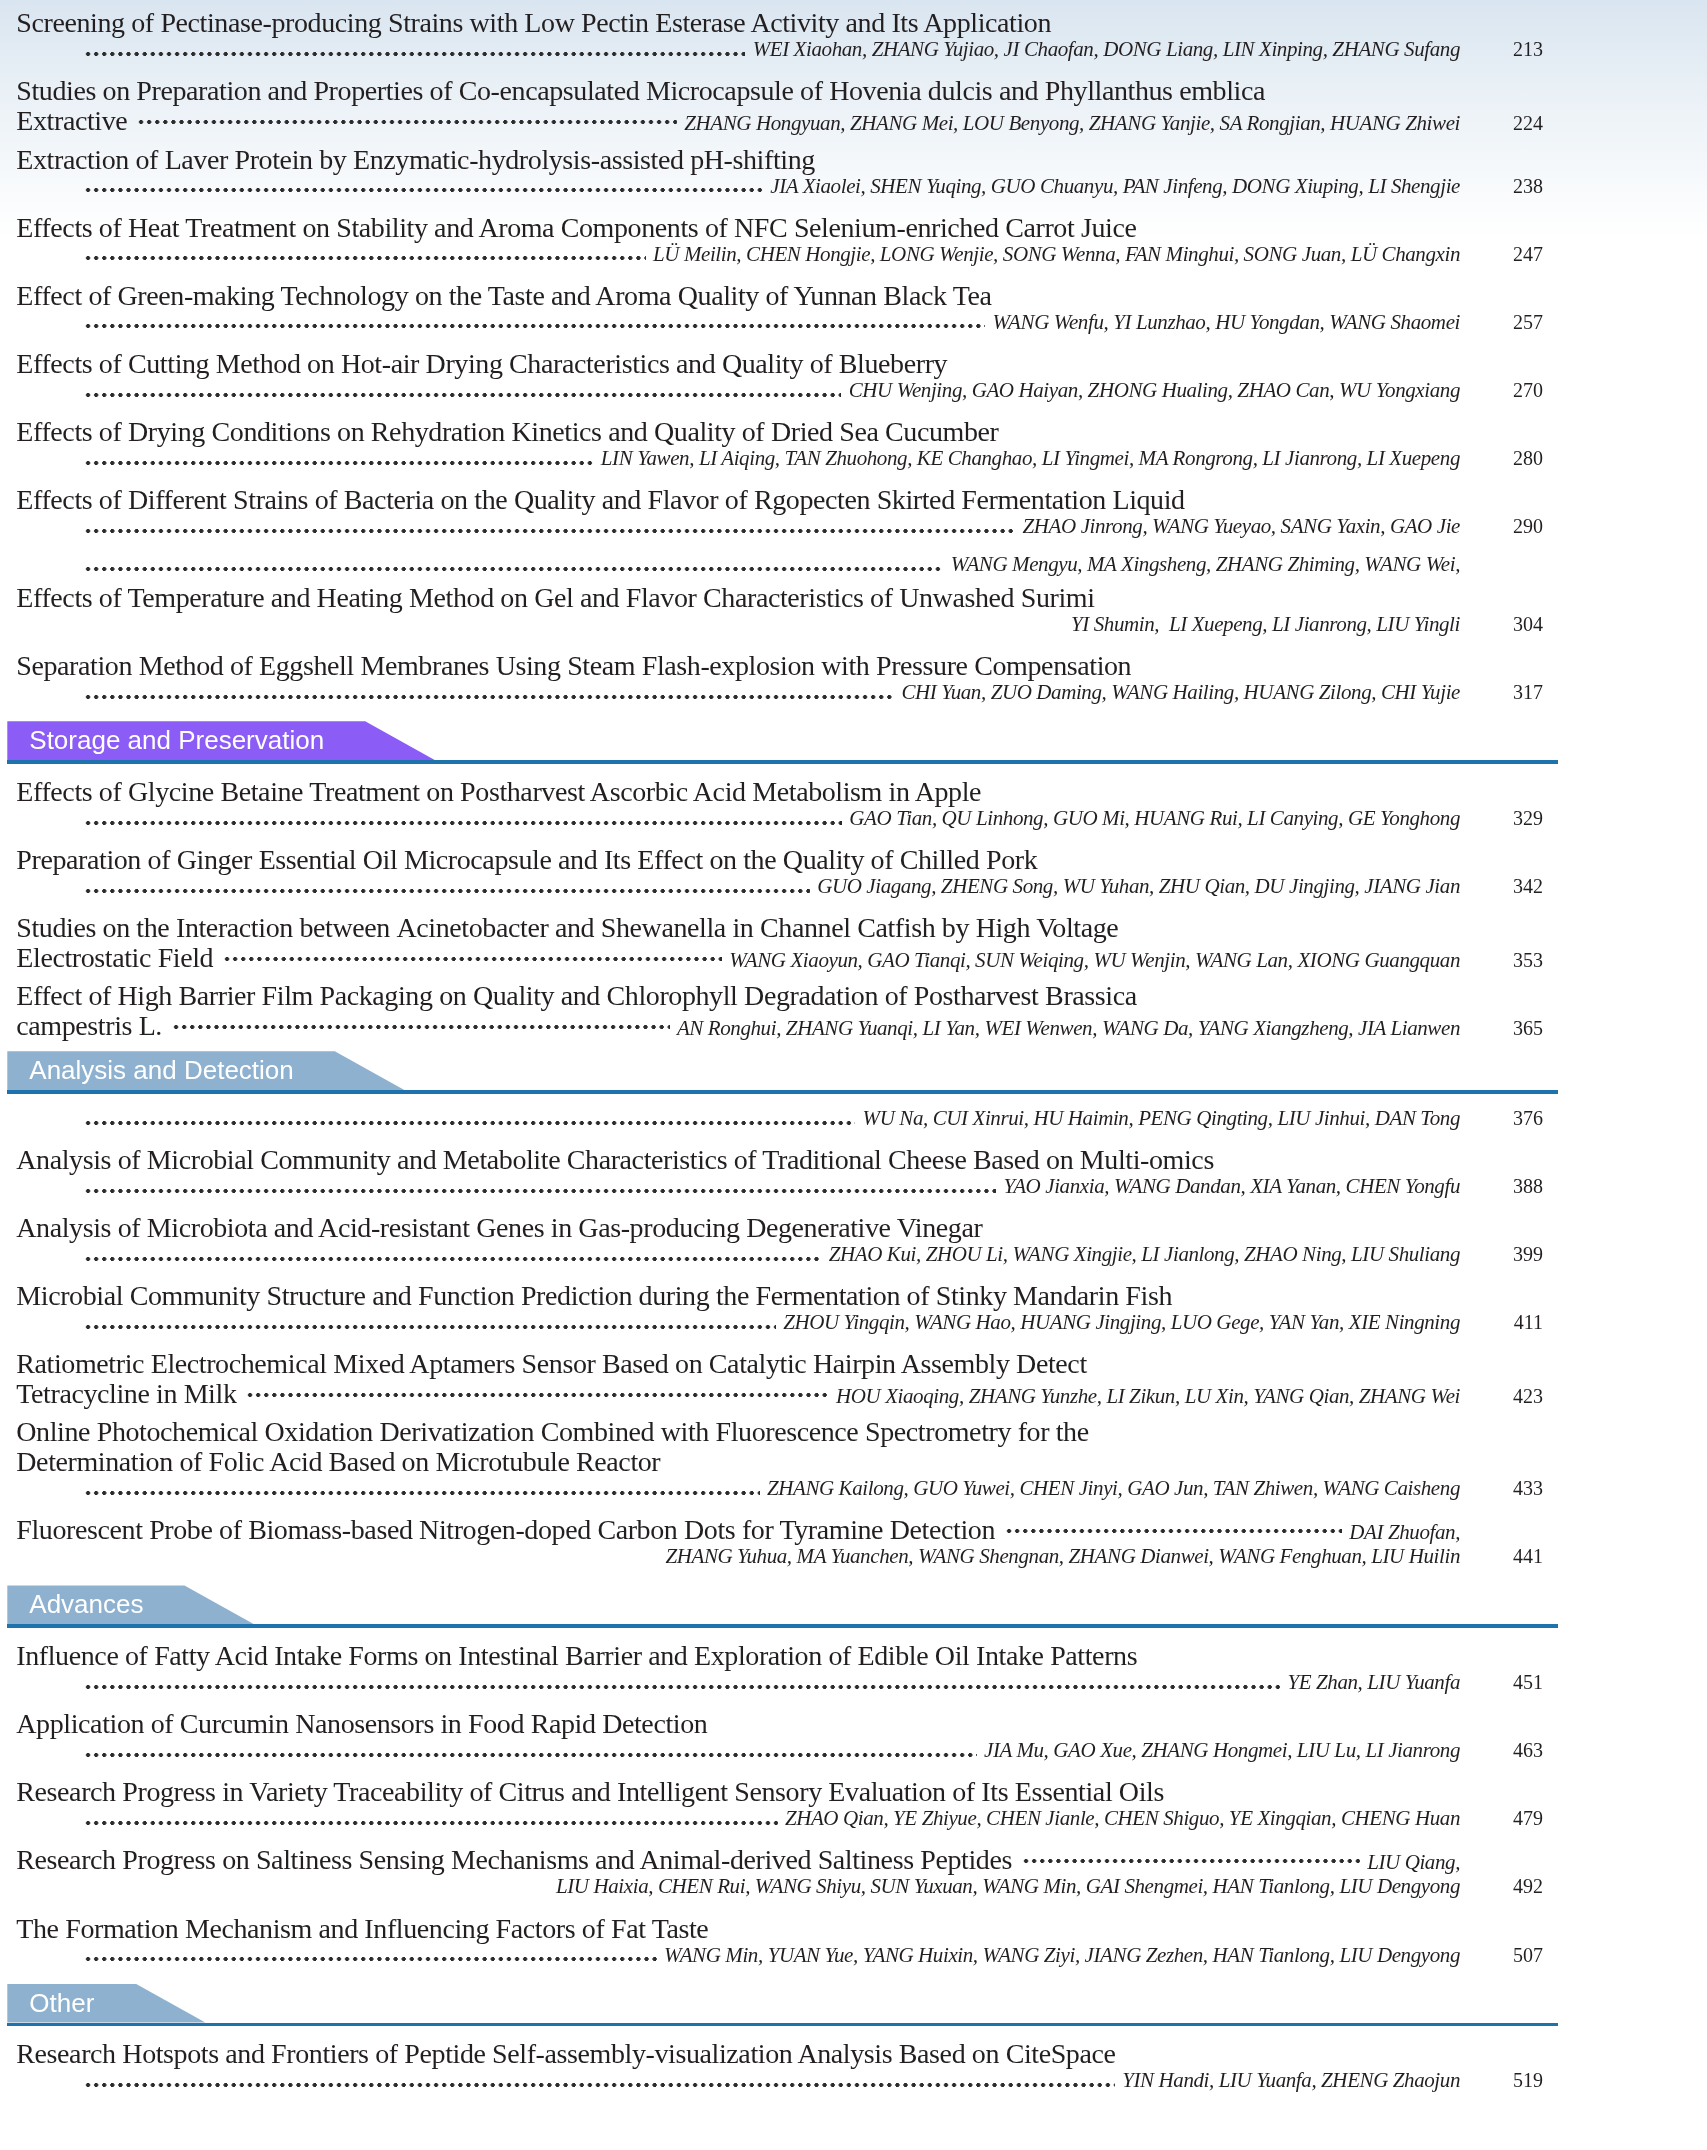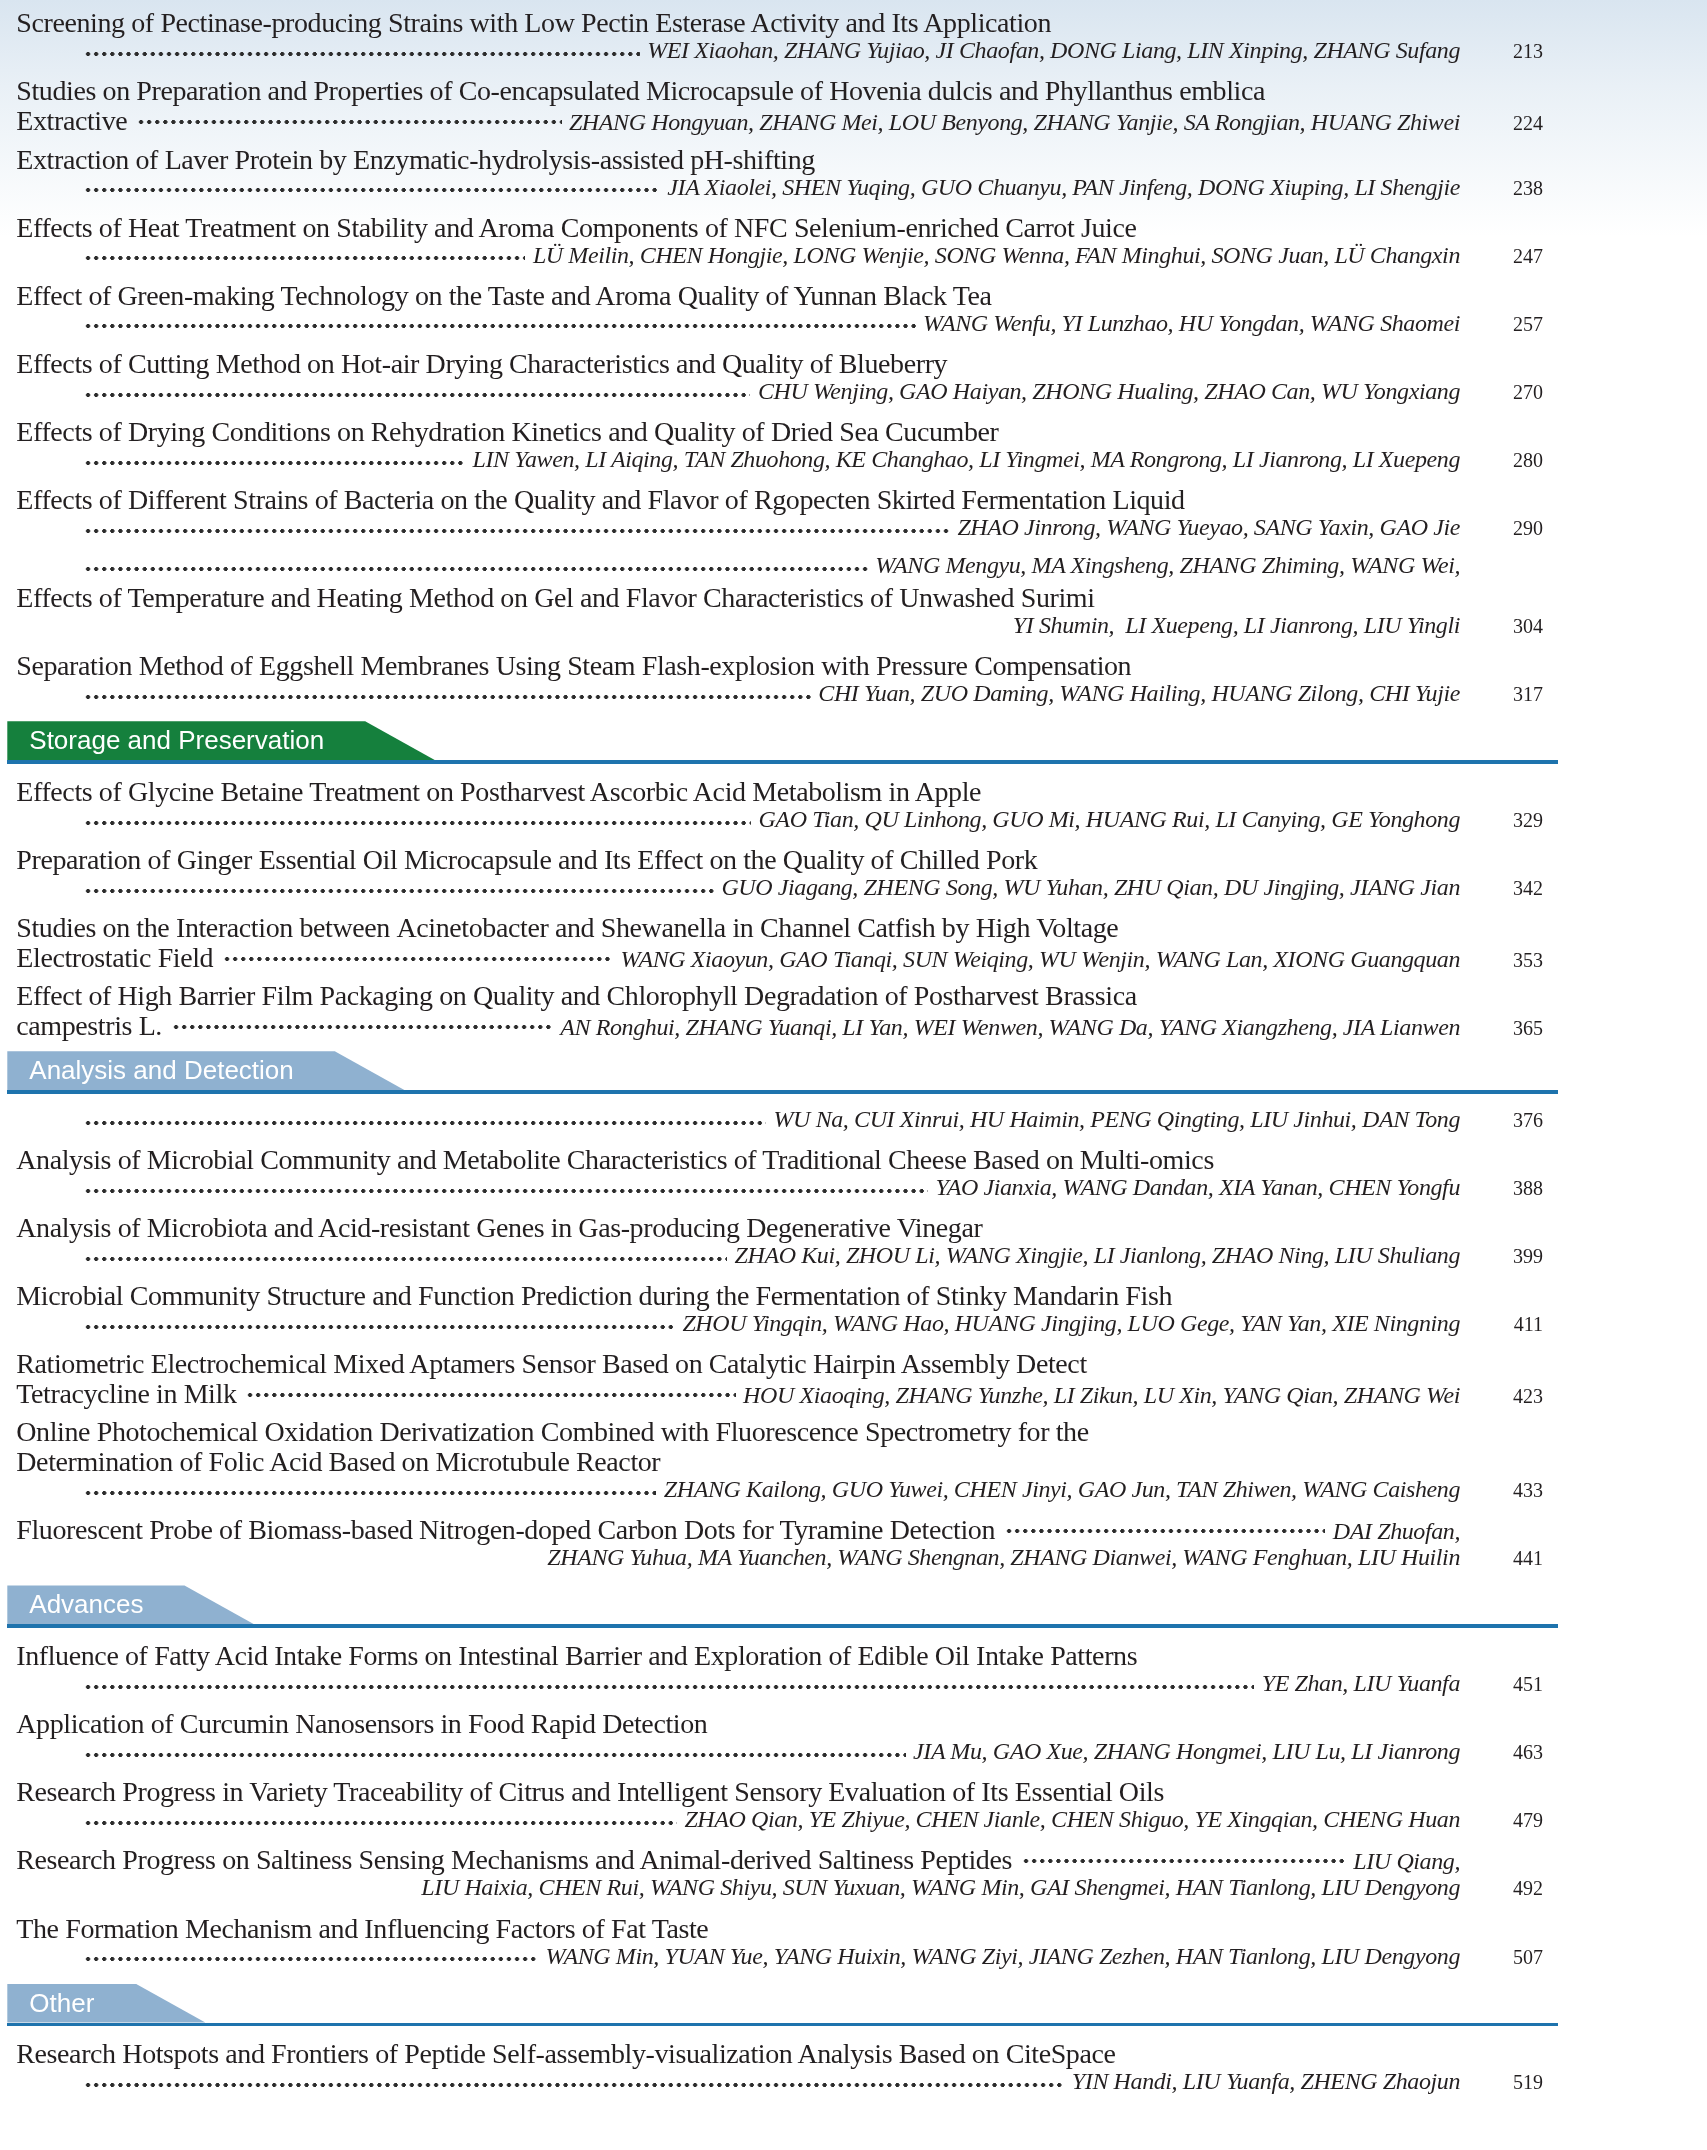--- a/index.html
+++ b/index.html
@@ -20,21 +20,21 @@
     display: flex;
     align-items: baseline;
     height: 30px;
     white-space: pre;
   }
   .line.indent { padding-left: 65px; }
   .t  { font-size: 28px; letter-spacing: -0.4px; }
   .t.i { }
   .authors {
     font-style: italic;
-    font-size: 24px;
+    font-size: 21px;
     letter-spacing: -0.4px;
     flex: none;
   }
   .page {
     flex: none;
     width: 83px;
     text-align: right;
     font-size: 20px;
   }
   .dots {
@@ -99,21 +99,21 @@
     </div>
     <div class="entry">
       <div class="line indent"><div class="dots"></div><span class="authors">WANG Mengyu, MA Xingsheng, ZHANG Zhiming, WANG Wei,</span><span class="page"></span></div>
       <div class="line"><span class="t">Effects of Temperature and Heating Method on Gel and Flavor Characteristics of Unwashed Surimi</span></div>
       <div class="line"><div class="fill"></div><span class="authors">YI Shumin,  LI Xuepeng, LI Jianrong, LIU Yingli</span><span class="page">304</span></div>
     </div>
     <div class="entry">
       <div class="line"><span class="t">Separation Method of Eggshell Membranes Using Steam Flash-explosion with Pressure Compensation</span></div>
       <div class="line indent"><div class="dots"></div><span class="authors">CHI Yuan, ZUO Daming, WANG Hailing, HUANG Zilong, CHI Yujie</span><span class="page">317</span></div>
     </div>
-    <div class="section-header"><div class="banner" style="background: #15803d; color: rgb(255, 255, 255);">
+    <div class="section-header"><div class="banner" style="background: #8b5cf6; color: rgb(255, 255, 255);">
         <span>Storage and Preservation</span>
       </div><div class="rule" style="background: rgb(30, 115, 173);"></div></div>
     <div class="entry">
       <div class="line"><span class="t">Effects of Glycine Betaine Treatment on Postharvest Ascorbic Acid Metabolism in Apple</span></div>
       <div class="line indent"><div class="dots"></div><span class="authors">GAO Tian, QU Linhong, GUO Mi, HUANG Rui, LI Canying, GE Yonghong</span><span class="page">329</span></div>
     </div>
     <div class="entry">
       <div class="line"><span class="t">Preparation of Ginger Essential Oil Microcapsule and Its Effect on the Quality of Chilled Pork</span></div>
       <div class="line indent"><div class="dots"></div><span class="authors">GUO Jiagang, ZHENG Song, WU Yuhan, ZHU Qian, DU Jingjing, JIANG Jian</span><span class="page">342</span></div>
     </div>

